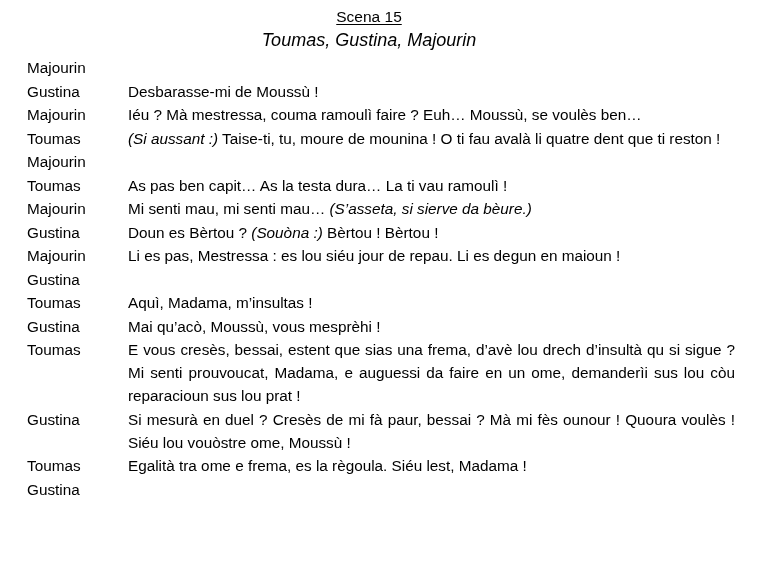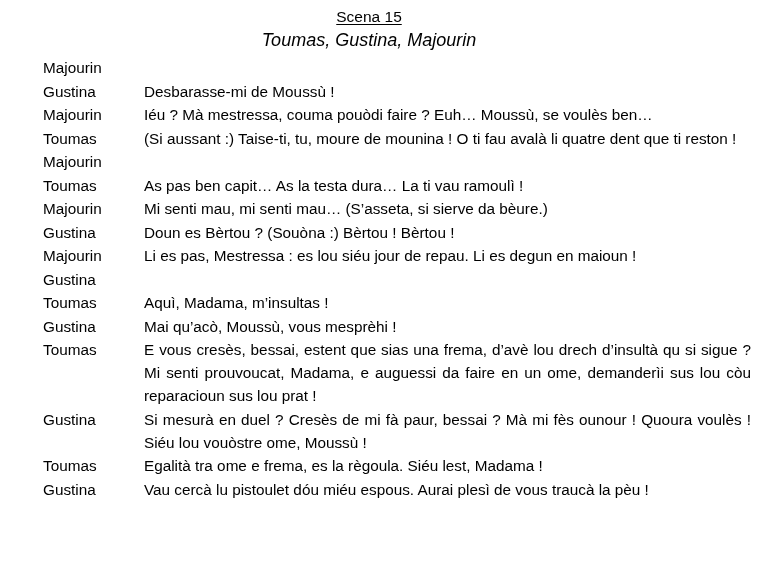--- a/index.html
+++ b/index.html
@@ -36,21 +36,20 @@
   .cast-line {
     text-align: center;
     font-style: italic;
     font-size: 18px;
     line-height: 22px;
     margin: 0 0 5px 0;
     padding-right: 25px;
   }
   .script {
     width: 708px;
-    margin-left: 16px;
   }
   .line {
     display: flex;
     align-items: flex-start;
     margin: 0 0 0.5px 0;
   }
   .speaker {
     flex: 0 0 101px;
     font-size: 15.3px;
     line-height: 23px;
@@ -61,20 +60,21 @@
     font-size: 15.3px;
     line-height: 23px;
     text-align: justify;
     text-justify: inter-word;
     hyphens: none;
   }
   .speech.nojust {
     text-align: left;
   }
   .stage {
+    font-style: italic;
   }
 </style>
 </head>
 <body>
 
 <div class="page">
 
   <div class="scene-title">
     <span class="ul">Scena 15</span>
   </div>
@@ -87,21 +87,21 @@
       <div class="speaker">Majourin</div>
     </div>
 
     <div class="line">
       <div class="speaker">Gustina</div>
       <div class="speech nojust">Desbarasse-mi de Moussù !</div>
     </div>
 
     <div class="line">
       <div class="speaker">Majourin</div>
-      <div class="speech nojust">Iéu ? Mà mestressa, couma pouòdi faire ? Euh… Moussù, se voulès ben…</div>
+      <div class="speech nojust">Iéu ? Mà mestressa, couma ramoulì faire ? Euh… Moussù, se voulès ben…</div>
     </div>
 
     <div class="line">
       <div class="speaker">Toumas</div>
       <div class="speech"><span class="stage">(Si aussant :)</span><span> Taise-ti, tu, moure de mounina ! O ti fau avalà li quatre dent que ti reston !</span></div>
     </div>
 
     <div class="line">
       <div class="speaker">Majourin</div>
     </div>
@@ -150,17 +150,16 @@
       <div class="speech">Si mesurà en duel ? Cresès de mi fà paur, bessai ? Mà mi fès ounour ! Quoura voulès ! Siéu lou vouòstre ome, Moussù !</div>
     </div>
 
     <div class="line">
       <div class="speaker">Toumas</div>
       <div class="speech nojust">Egalità tra ome e frema, es la règoula. Siéu lest, Madama !</div>
     </div>
 
     <div class="line">
       <div class="speaker">Gustina</div>
-      <div class="speech nojust">Vau cercà lu pistoulet dóu miéu espous. Aurai plesì de vous traucà la pèu !</div>
     </div>
 
   </div>
 </div>
 
 </body></html>

